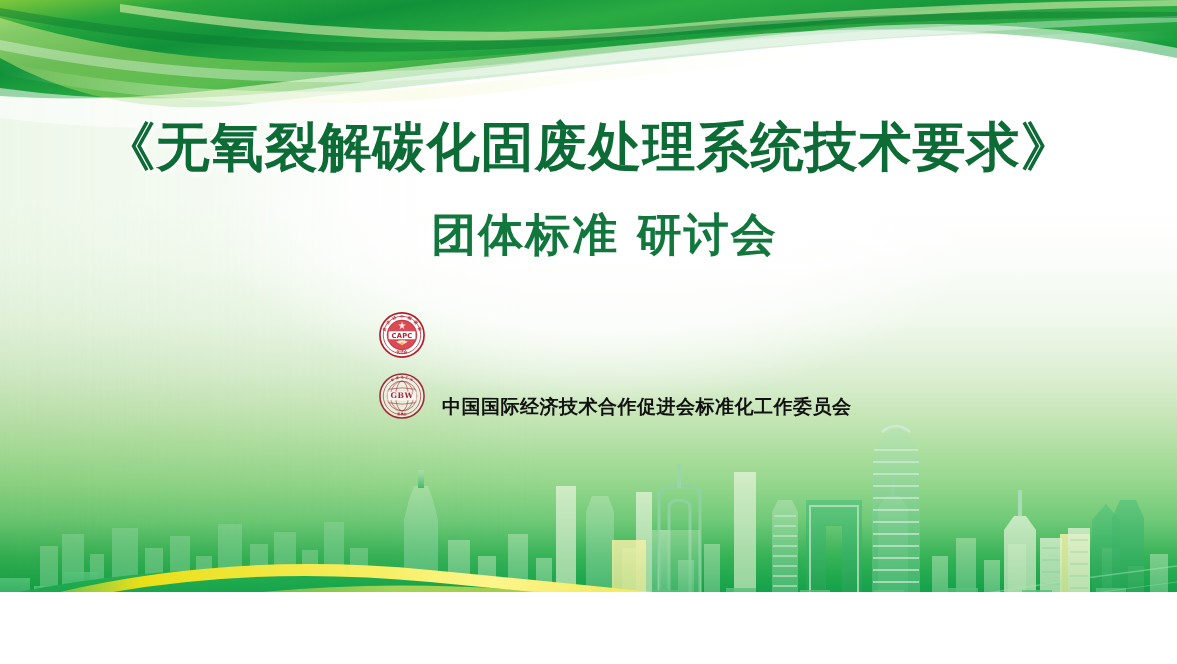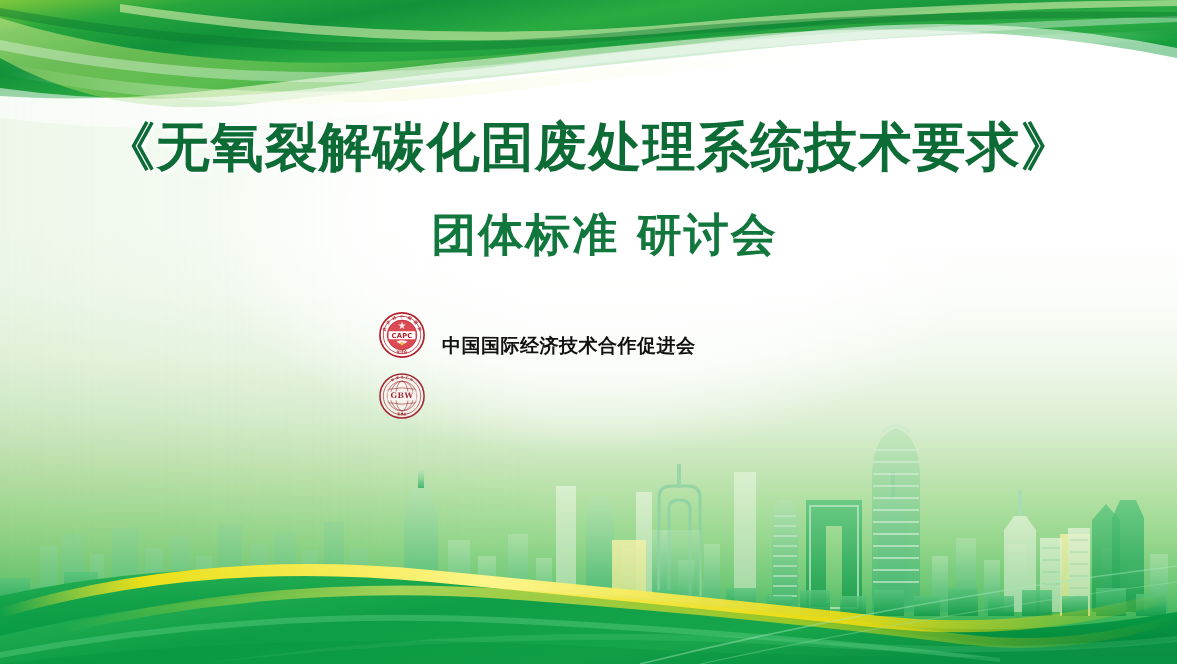--- a/index.html
+++ b/index.html
@@ -7,21 +7,21 @@
     padding: 0;
     background: #ffffff;
   }
   body {
     font-family: "Liberation Sans", "DejaVu Sans", sans-serif;
   }
 
   #slide {
     position: relative;
     width: 1177px;
-    height: 664px;
+    height: 592px;
     overflow: hidden;
     background: #ffffff;
   }
 
   
   .bg-base {
     position: absolute;
     inset: 0;
     background: linear-gradient(to bottom,
         #ffffff 0%,
@@ -444,21 +444,20 @@
         </g>
 
         <polygon points="50,22 52,28 58,28 53,32 55,38 50,34 45,38 47,32 42,28 48,28" fill="#ffffff" opacity="0.9"></polygon>
 
         <rect x="22" y="42" width="56" height="17" rx="2" fill="#ffffff"></rect>
         <text x="50" y="55.5" text-anchor="middle" font-family="'DejaVu Sans',sans-serif" font-size="14" font-weight="700" fill="#b3202a" letter-spacing="0.5">CAPC</text>
 
         <path d="M38 64 Q50 58 62 64 Q50 74 38 64 Z" fill="#ffffff" opacity="0.85"></path>
         <circle cx="50" cy="68" r="3.2" fill="#f0c23a"></circle>
       </svg>
-      <div class="org-name">中国国际经济技术合作促进会</div>
     </div>
 
     <div class="org-row org-row-2">
       <svg class="seal" viewBox="0 0 100 100">
         <circle cx="50" cy="50" r="47" fill="#fdf4f2" opacity="0.6"></circle>
         <circle cx="50" cy="50" r="46" fill="none" stroke="#9e2a33" stroke-width="3.2"></circle>
         <circle cx="50" cy="50" r="39" fill="none" stroke="#9e2a33" stroke-width="1.4"></circle>
 
         <g fill="none" stroke="#9e2a33" stroke-width="1.3" opacity="0.95">
           <circle cx="50" cy="50" r="31"></circle>
@@ -474,16 +473,17 @@
 
         <g fill="#9e2a33" font-family="'DejaVu Sans',sans-serif" font-size="6.5" font-weight="700">
           <text x="50" y="13" text-anchor="middle" transform="rotate(-30 50 50)">标</text>
           <text x="50" y="13" text-anchor="middle" transform="rotate(-15 50 50)">准</text>
           <text x="50" y="13" text-anchor="middle" transform="rotate(0 50 50)">化</text>
           <text x="50" y="13" text-anchor="middle" transform="rotate(15 50 50)">工</text>
           <text x="50" y="13" text-anchor="middle" transform="rotate(30 50 50)">作</text>
           <text x="50" y="90" text-anchor="middle">委员会</text>
         </g>
       </svg>
+      <div class="org-name">中国国际经济技术合作促进会标准化工作委员会</div>
     </div>
 
   </div>
 </div>
 
 </body></html>

